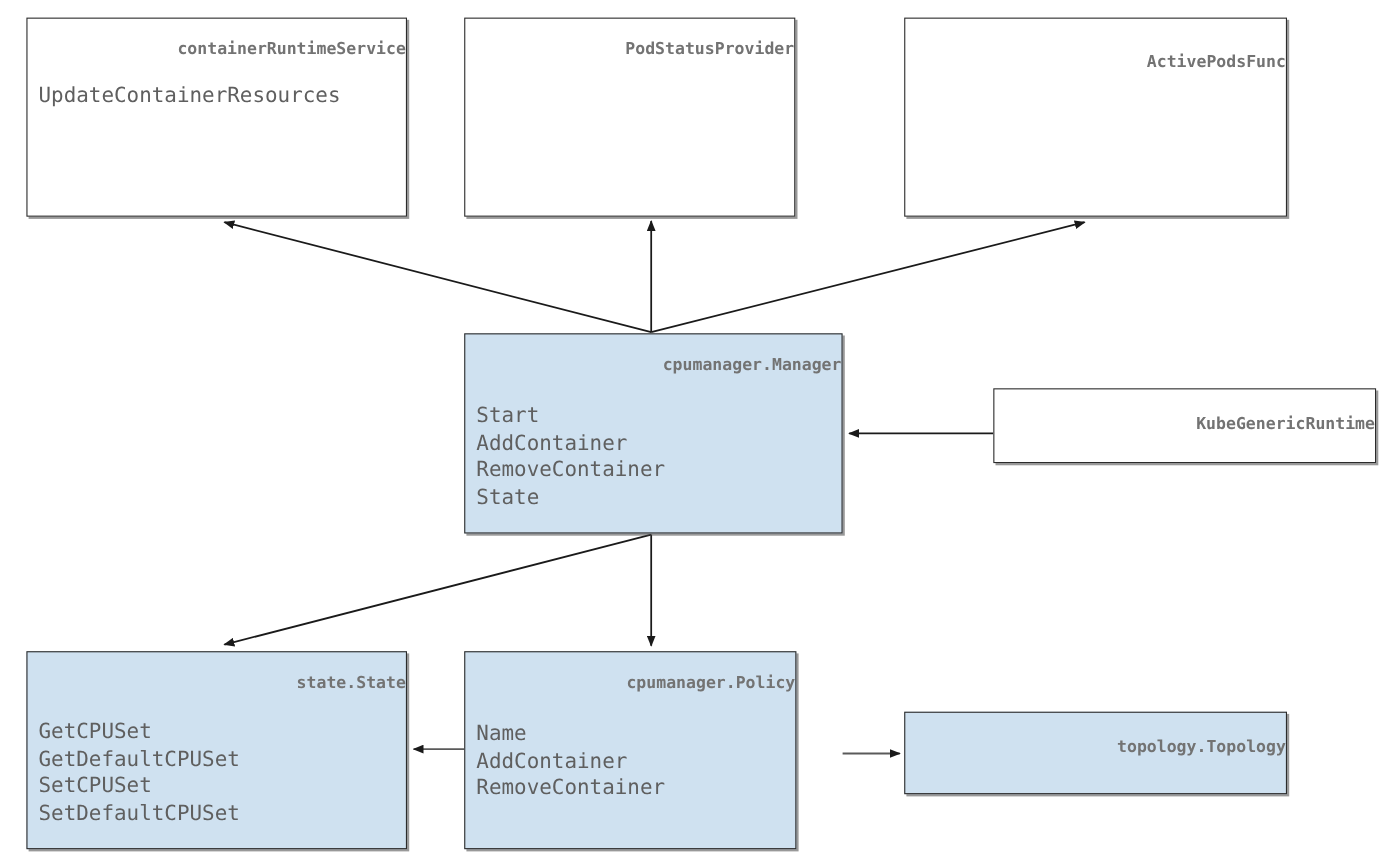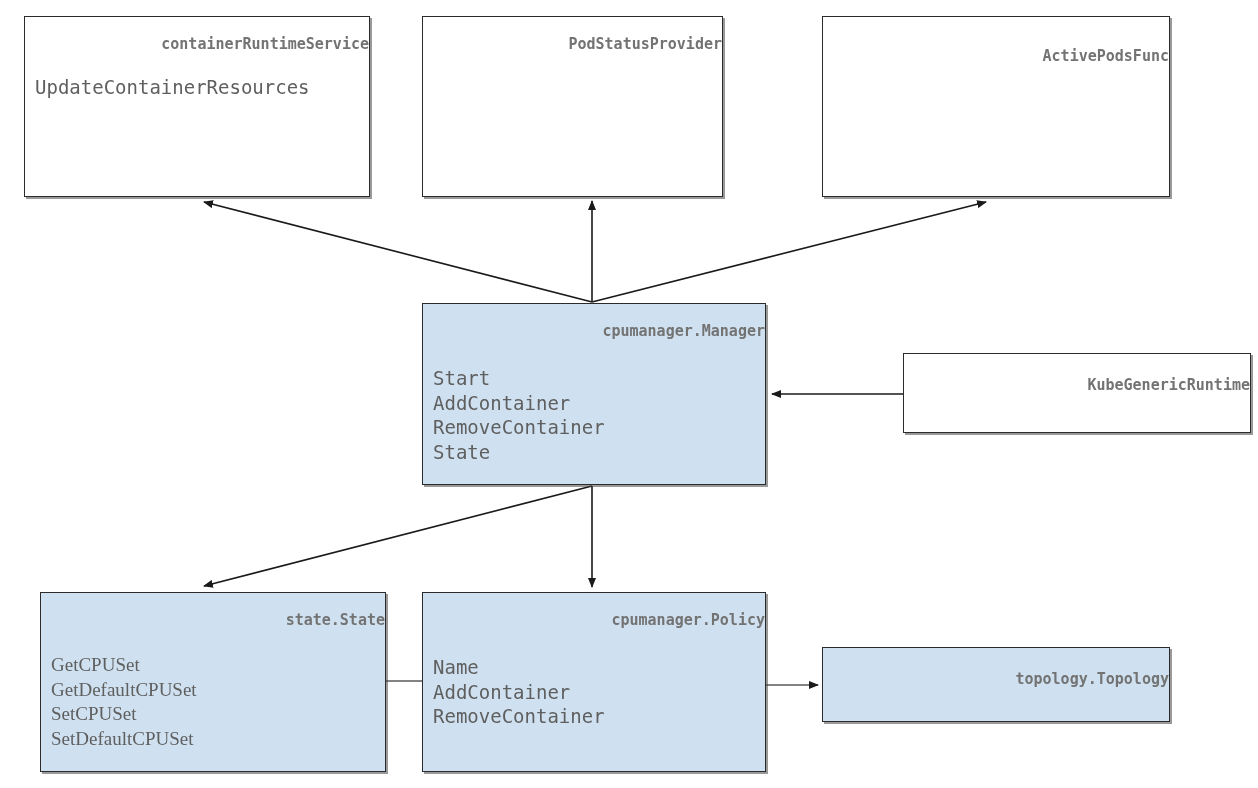--- a/index.html
+++ b/index.html
@@ -49,38 +49,38 @@
     white-space: nowrap;
   }
   .member-line {
     display: block;
   }
   
   #node-containerruntimeservice { left: 24px;  top: 16px;  width: 346px; height: 181px; }
   #node-podstatusprovider       { left: 422px; top: 16px;  width: 301px; height: 181px; }
   #node-activepodsfunc          { left: 822px; top: 16px;  width: 348px; height: 181px; }
   #node-cpumanager-manager      { left: 422px; top: 303px; width: 344px; height: 182px; }
-  #node-kubegenericruntime      { left: 903px; top: 353px; width: 348px; height: 80px;  }
-  #node-state-state             { left: 40px;  top: 592px; width: 346px; height: 180px; }
-  #node-cpumanager-policy       { left: 422px; top: 592px; width: 344px; height: 180px; }
+  #node-kubegenericruntime      { left: 903px; top: 353px; width: 348px; height: 68px;  }
+  #node-state-state             { left: 24px;  top: 592px; width: 346px; height: 180px; }
+  #node-cpumanager-policy       { left: 422px; top: 592px; width: 302px; height: 180px; }
   #node-topology-topology       { left: 822px; top: 647px; width: 348px; height: 75px;  }
 
   #node-containerruntimeservice .node-title { margin-top: 18px; }
   #node-containerruntimeservice .node-members { margin: 22px 0 0 10px; }
 
   #node-podstatusprovider .node-title { margin-top: 18px; }
   #node-activepodsfunc .node-title { margin-top: 30px; }
 
   #node-cpumanager-manager .node-title { margin-top: 18px; padding-left: 12px; }
   #node-cpumanager-manager .node-members { margin: 26px 0 0 10px; }
 
   #node-kubegenericruntime .node-title { margin-top: 22px; }
 
   #node-state-state .node-title { margin-top: 18px; }
-  #node-state-state .node-members { margin: 24px 0 1px 10px; font-family: Liberation Serif, serif; }
+  #node-state-state .node-members { margin: 24px 0 1px 10px; }
 
   #node-cpumanager-policy .node-title { margin-top: 18px; }
   #node-cpumanager-policy .node-members { margin: 26px 0 0 10px; }
 
   #node-topology-topology .node-title { margin-top: 22px; }
 </style>
 </head>
 <body>
 
 <div id="canvas">

